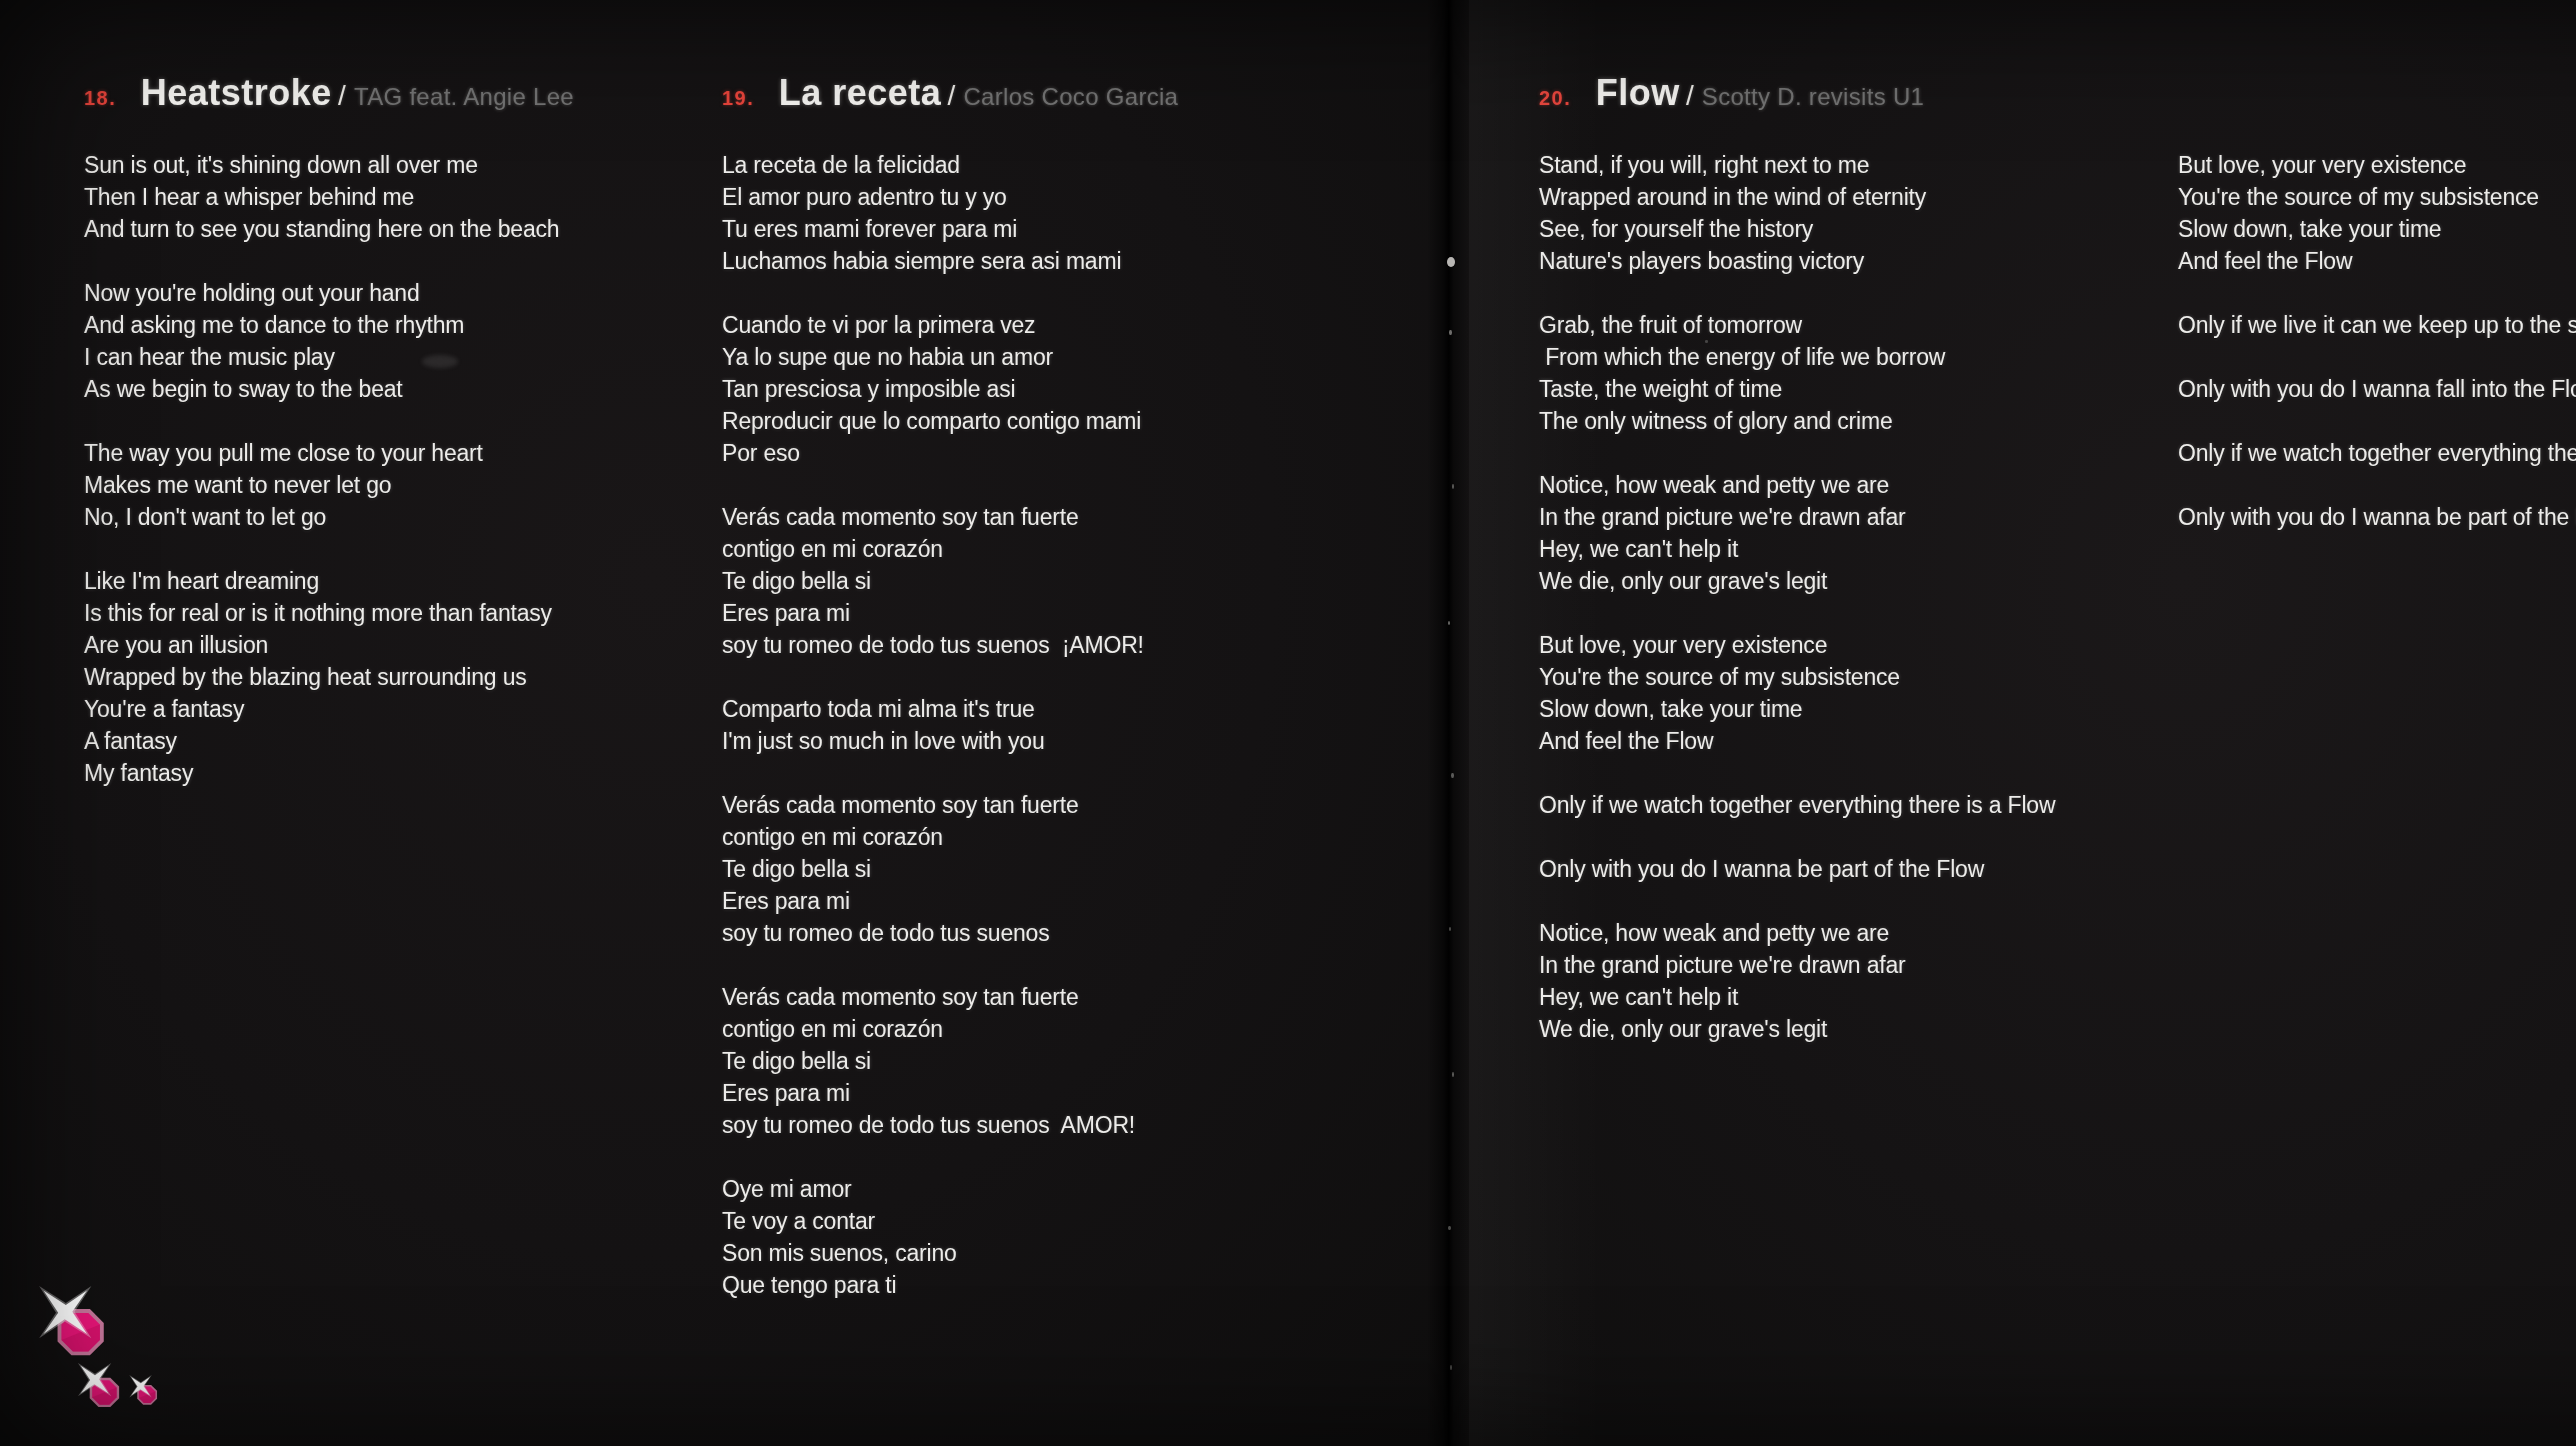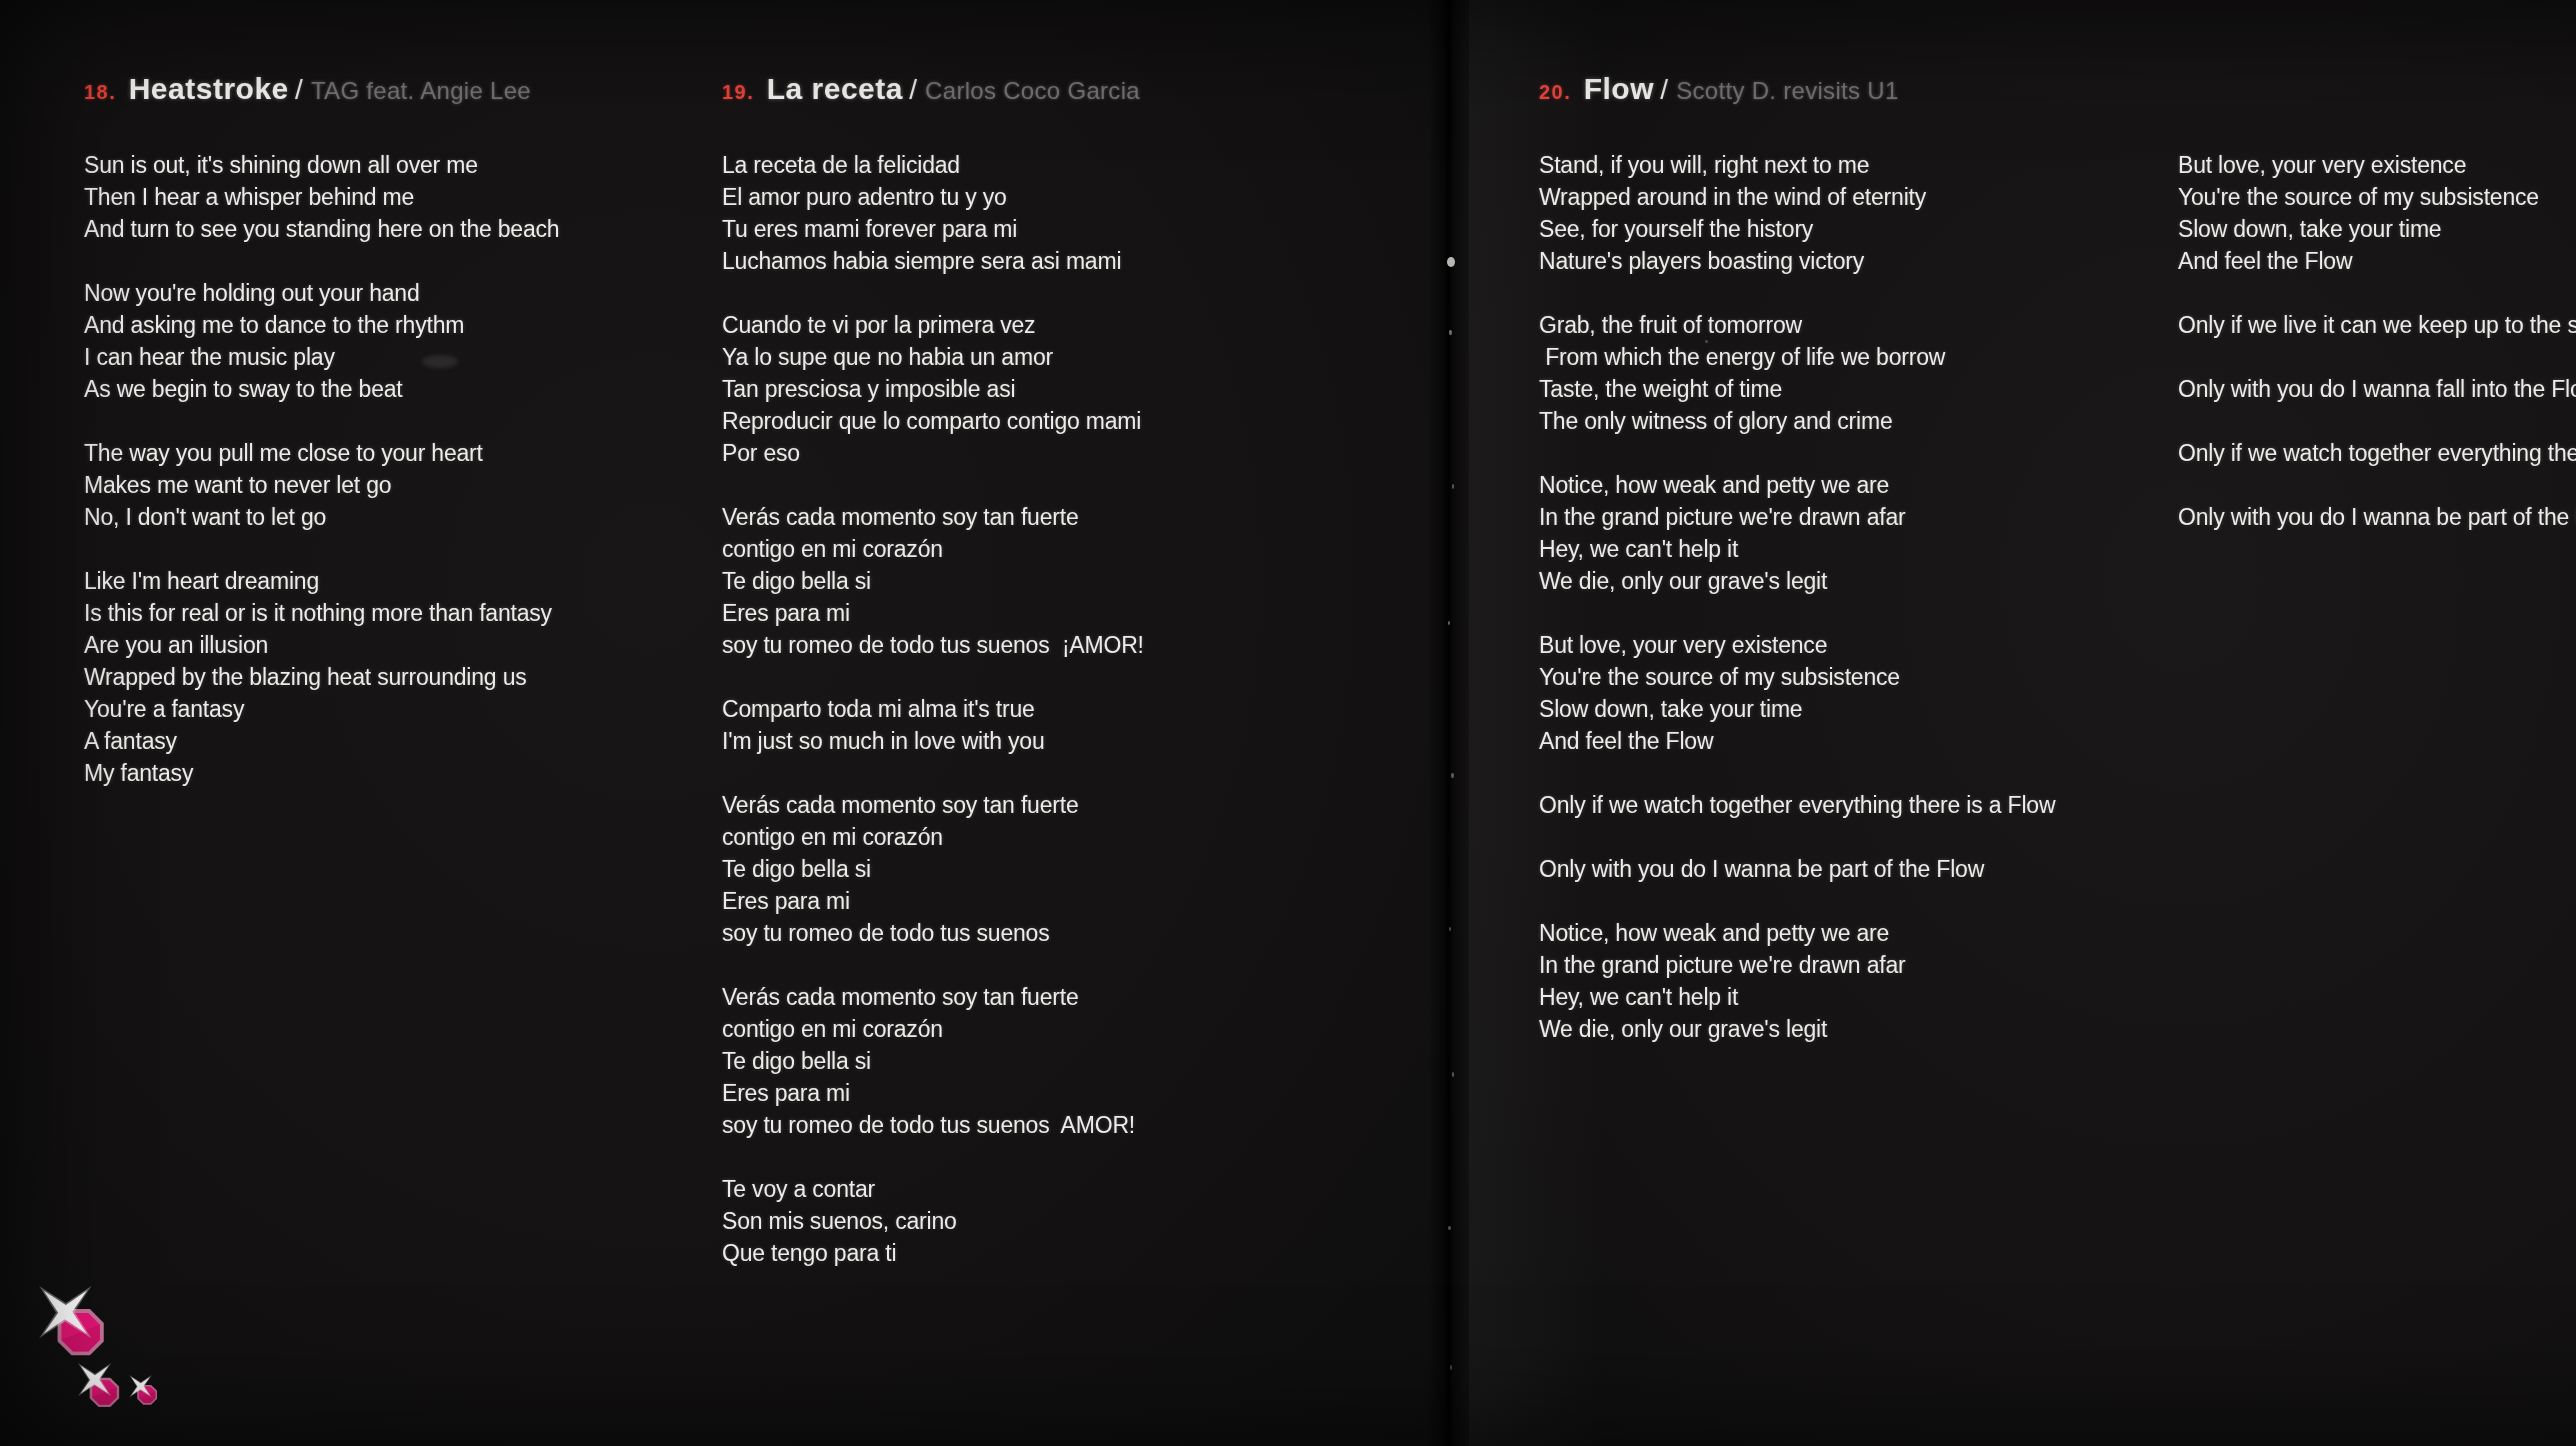--- a/index.html
+++ b/index.html
@@ -18,22 +18,22 @@
     background:linear-gradient(90deg, rgba(0,0,0,0) 0%, rgba(0,0,0,0.55) 38%,
       rgba(0,0,0,0.95) 52%, rgba(0,0,0,0.45) 64%, rgba(0,0,0,0) 100%);}
   .fold-sheen{position:absolute;left:1469px;top:0;width:134px;height:100%;
     background:linear-gradient(90deg, rgba(255,255,255,0.035), rgba(255,255,255,0));}
 
   .col{position:absolute;}
   .song-title{display:flex;align-items:baseline;white-space:nowrap;
     height:37px;margin-bottom:40px;}
   .track-num{color:#e8443b;font-size:20px;font-weight:700;letter-spacing:1.5px;
     margin-right:12.4px;text-shadow:0 0 3.6px rgba(232,68,59,0.5);}
-  .track-title{color:#f5f4f1;font-size:30px;font-weight:700;letter-spacing:0.5px;
-    text-shadow:0 0 4.1px rgba(245,245,240,0.35);}
+  .track-title{color:#f5f4f1;font-size:36px;font-weight:700;letter-spacing:0.5px;
+    text-shadow:0 0 4.1px rgba(245,245,240,0.35);margin-left:12px;}
   .title-sep{color:#eceae6;font-size:28px;font-weight:300;margin:0 8.2px 0 6.2px;
     text-shadow:0 0 3.1px rgba(235,235,230,0.3);}
   .track-artist{color:#737373;font-size:24px;font-weight:400;letter-spacing:0.3px;
     text-shadow:0 0 3.6px rgba(235,235,230,0.3);}
 
   .stanza{margin-bottom:32px;}
   .line{font-size:23px;line-height:32px;color:#edecea;font-weight:400;
     letter-spacing:-0.2px;white-space:pre-wrap;
     text-shadow:0 0 3.6px rgba(238,238,234,0.28), 0 0.5px 1px rgba(0,0,0,0.8);}
 
@@ -131,20 +131,21 @@
           <div class="line">soy tu romeo de todo tus suenos</div>
         </div>
         <div class="stanza">
           <div class="line">Verás cada momento soy tan fuerte</div>
           <div class="line">contigo en mi corazón</div>
           <div class="line">Te digo bella si</div>
           <div class="line">Eres para mi</div>
           <div class="line">soy tu romeo de todo tus suenos  AMOR!</div>
         </div>
         <div class="stanza">
+          <div class="line">Oye mi amor</div>
           <div class="line">Te voy a contar</div>
           <div class="line">Son mis suenos, carino</div>
           <div class="line">Que tengo para ti</div>
         </div>
       </div>
   </div>
 
   <div class="col" id="col20a">
     <div class="song-title">
       <span class="track-num">20.</span>

